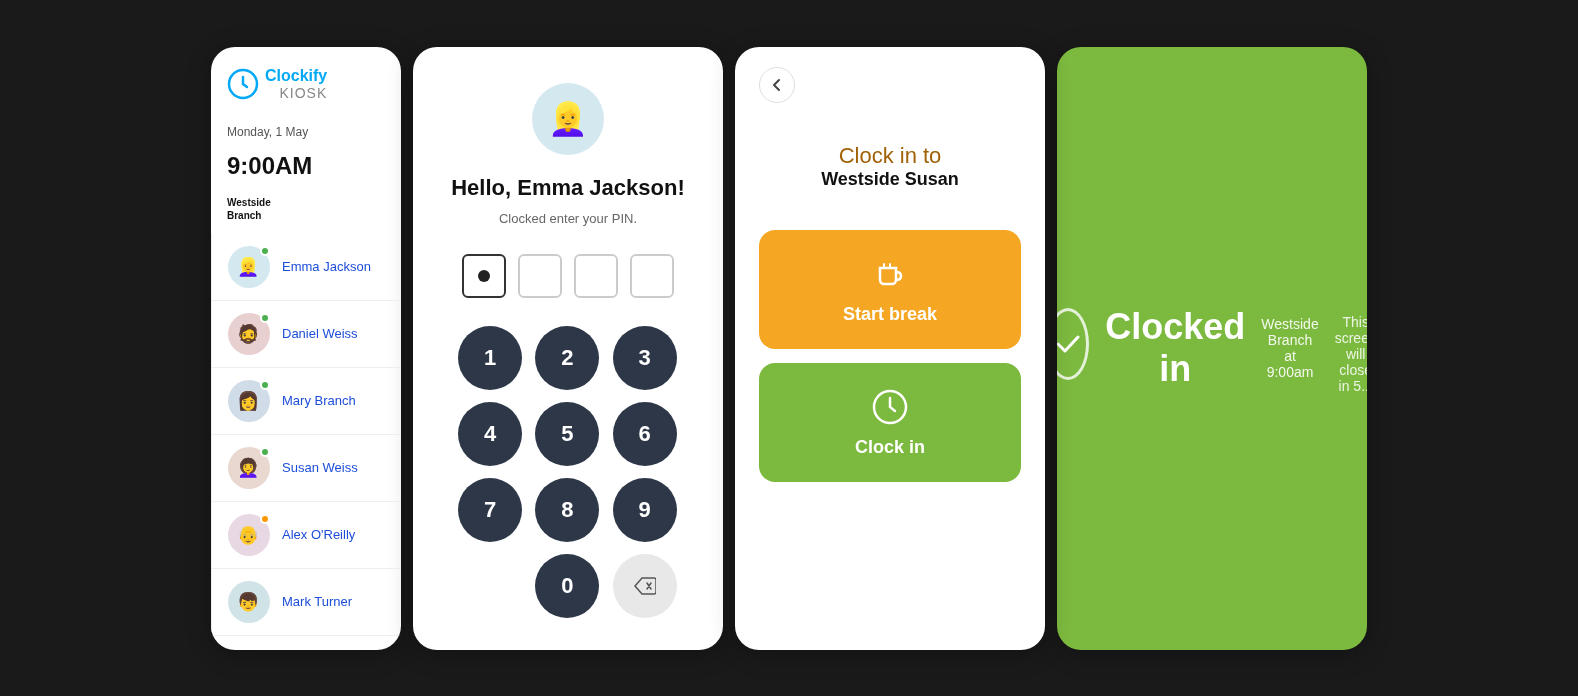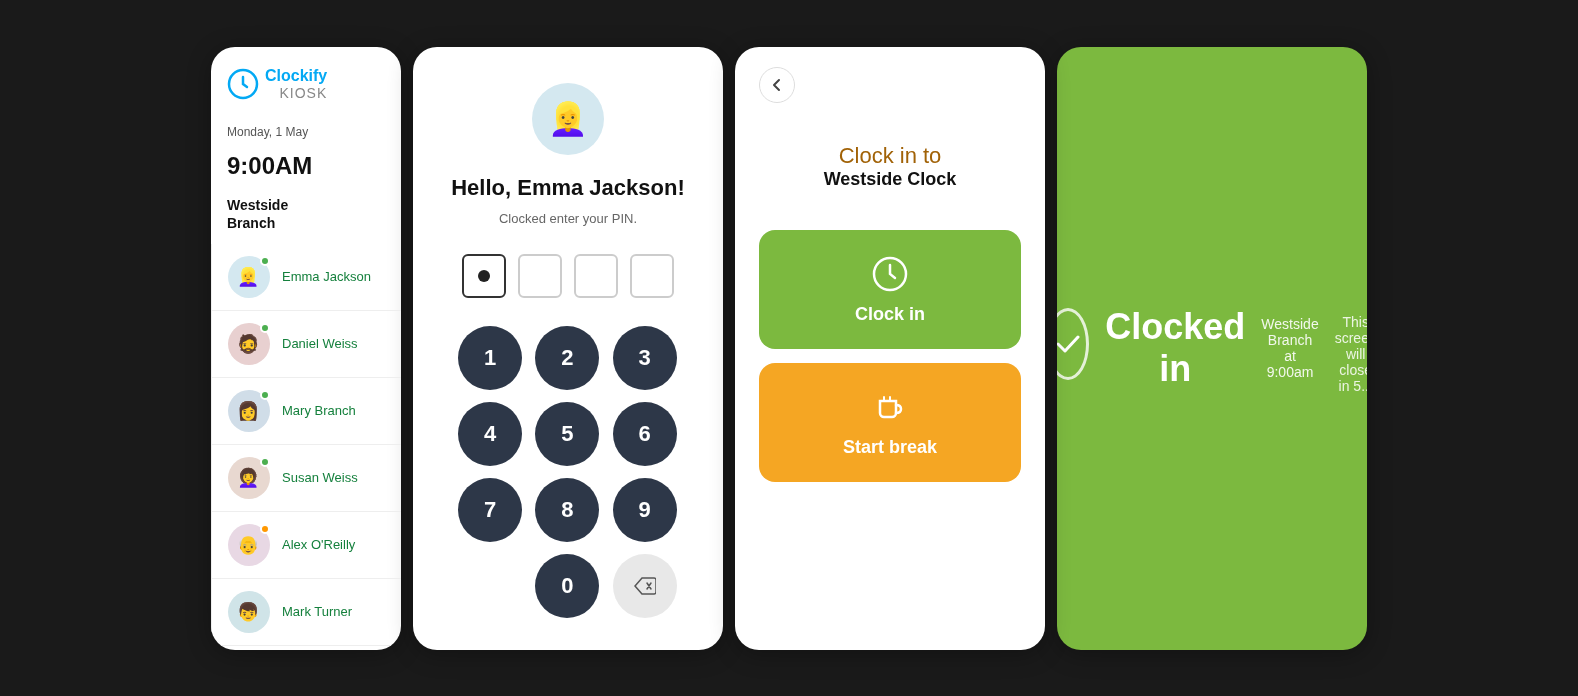--- a/index.html
+++ b/index.html
@@ -64,21 +64,21 @@
       color: #555;
       margin-bottom: 13px;
     }
     .kiosk-time {
       font-size: 24px;
       font-weight: 700;
       color: #111;
       margin-bottom: 16px;
     }
     .kiosk-branch {
-      font-size: 14px;
+      font-size: 10px;
       font-weight: 700;
       color: #111;
       line-height: 1.3;
     }
     .kiosk-users {
       flex: 1;
       border-left: 1px solid #eee;
       margin-left: 0;
     }
     .kiosk-user-item {
@@ -112,21 +112,21 @@
       height: 10px;
       border-radius: 50%;
       top: 0;
       right: 0;
       border: 2px solid #fff;
     }
     .dot-green { background: #4caf50; }
     .dot-orange { background: #ff9800; }
     .user-name {
       font-size: 13px;
-      color: #15803d;
+      color: #1d4ed8;
       font-weight: 500;
     }
 
     
     .screen-pin {
       width: 310px;
       display: flex;
       flex-direction: column;
       align-items: center;
       padding: 36px 24px 32px;
@@ -405,36 +405,36 @@
       </div>
   </div>
 
   <div class="screen screen-action">
     <div class="back-btn">
       <svg width="16" height="16" viewBox="0 0 16 16" fill="none">
         <path d="M10 3L5 8L10 13" stroke="#444" stroke-width="2" stroke-linecap="round" stroke-linejoin="round"></path>
       </svg>
     </div>
     <div class="action-title">Clock in to</div>
-    <div class="action-subtitle">Westside Clock</div>
-    <button class="action-btn btn-clock-in">
-      <svg viewBox="0 0 40 40" fill="none">
-        <circle cx="20" cy="20" r="16" stroke="white" stroke-width="2.5"></circle>
-        <path d="M20 11v9l5 4" stroke="white" stroke-width="2.5" stroke-linecap="round"></path>
-      </svg>
-      <span>Clock in</span>
-    </button>
+    <div class="action-subtitle">Westside Susan</div>
     <button class="action-btn btn-break">
       <svg viewBox="0 0 40 40" fill="none">
         <path d="M10 14h16v12a4 4 0 01-4 4h-8a4 4 0 01-4-4V14z" stroke="white" stroke-width="2.5"></path>
         <path d="M26 18c3 0 5 1.5 5 4s-2 4-5 4" stroke="white" stroke-width="2.5" stroke-linecap="round"></path>
         <path d="M14 10v4M20 10v4" stroke="white" stroke-width="2" stroke-linecap="round"></path>
       </svg>
       <span>Start break</span>
     </button>
+    <button class="action-btn btn-clock-in">
+      <svg viewBox="0 0 40 40" fill="none">
+        <circle cx="20" cy="20" r="16" stroke="white" stroke-width="2.5"></circle>
+        <path d="M20 11v9l5 4" stroke="white" stroke-width="2.5" stroke-linecap="round"></path>
+      </svg>
+      <span>Clock in</span>
+    </button>
   </div>
 
   <div class="screen screen-clocked">
     <div class="clocked-check">
       <svg width="36" height="36" viewBox="0 0 36 36" fill="none">
         <path d="M8 18l7 7L28 11" stroke="white" stroke-width="3" stroke-linecap="round" stroke-linejoin="round"></path>
       </svg>
     </div>
     <div class="clocked-title">Clocked in</div>
     <div class="clocked-sub">Westside Branch at 9:00am</div>

